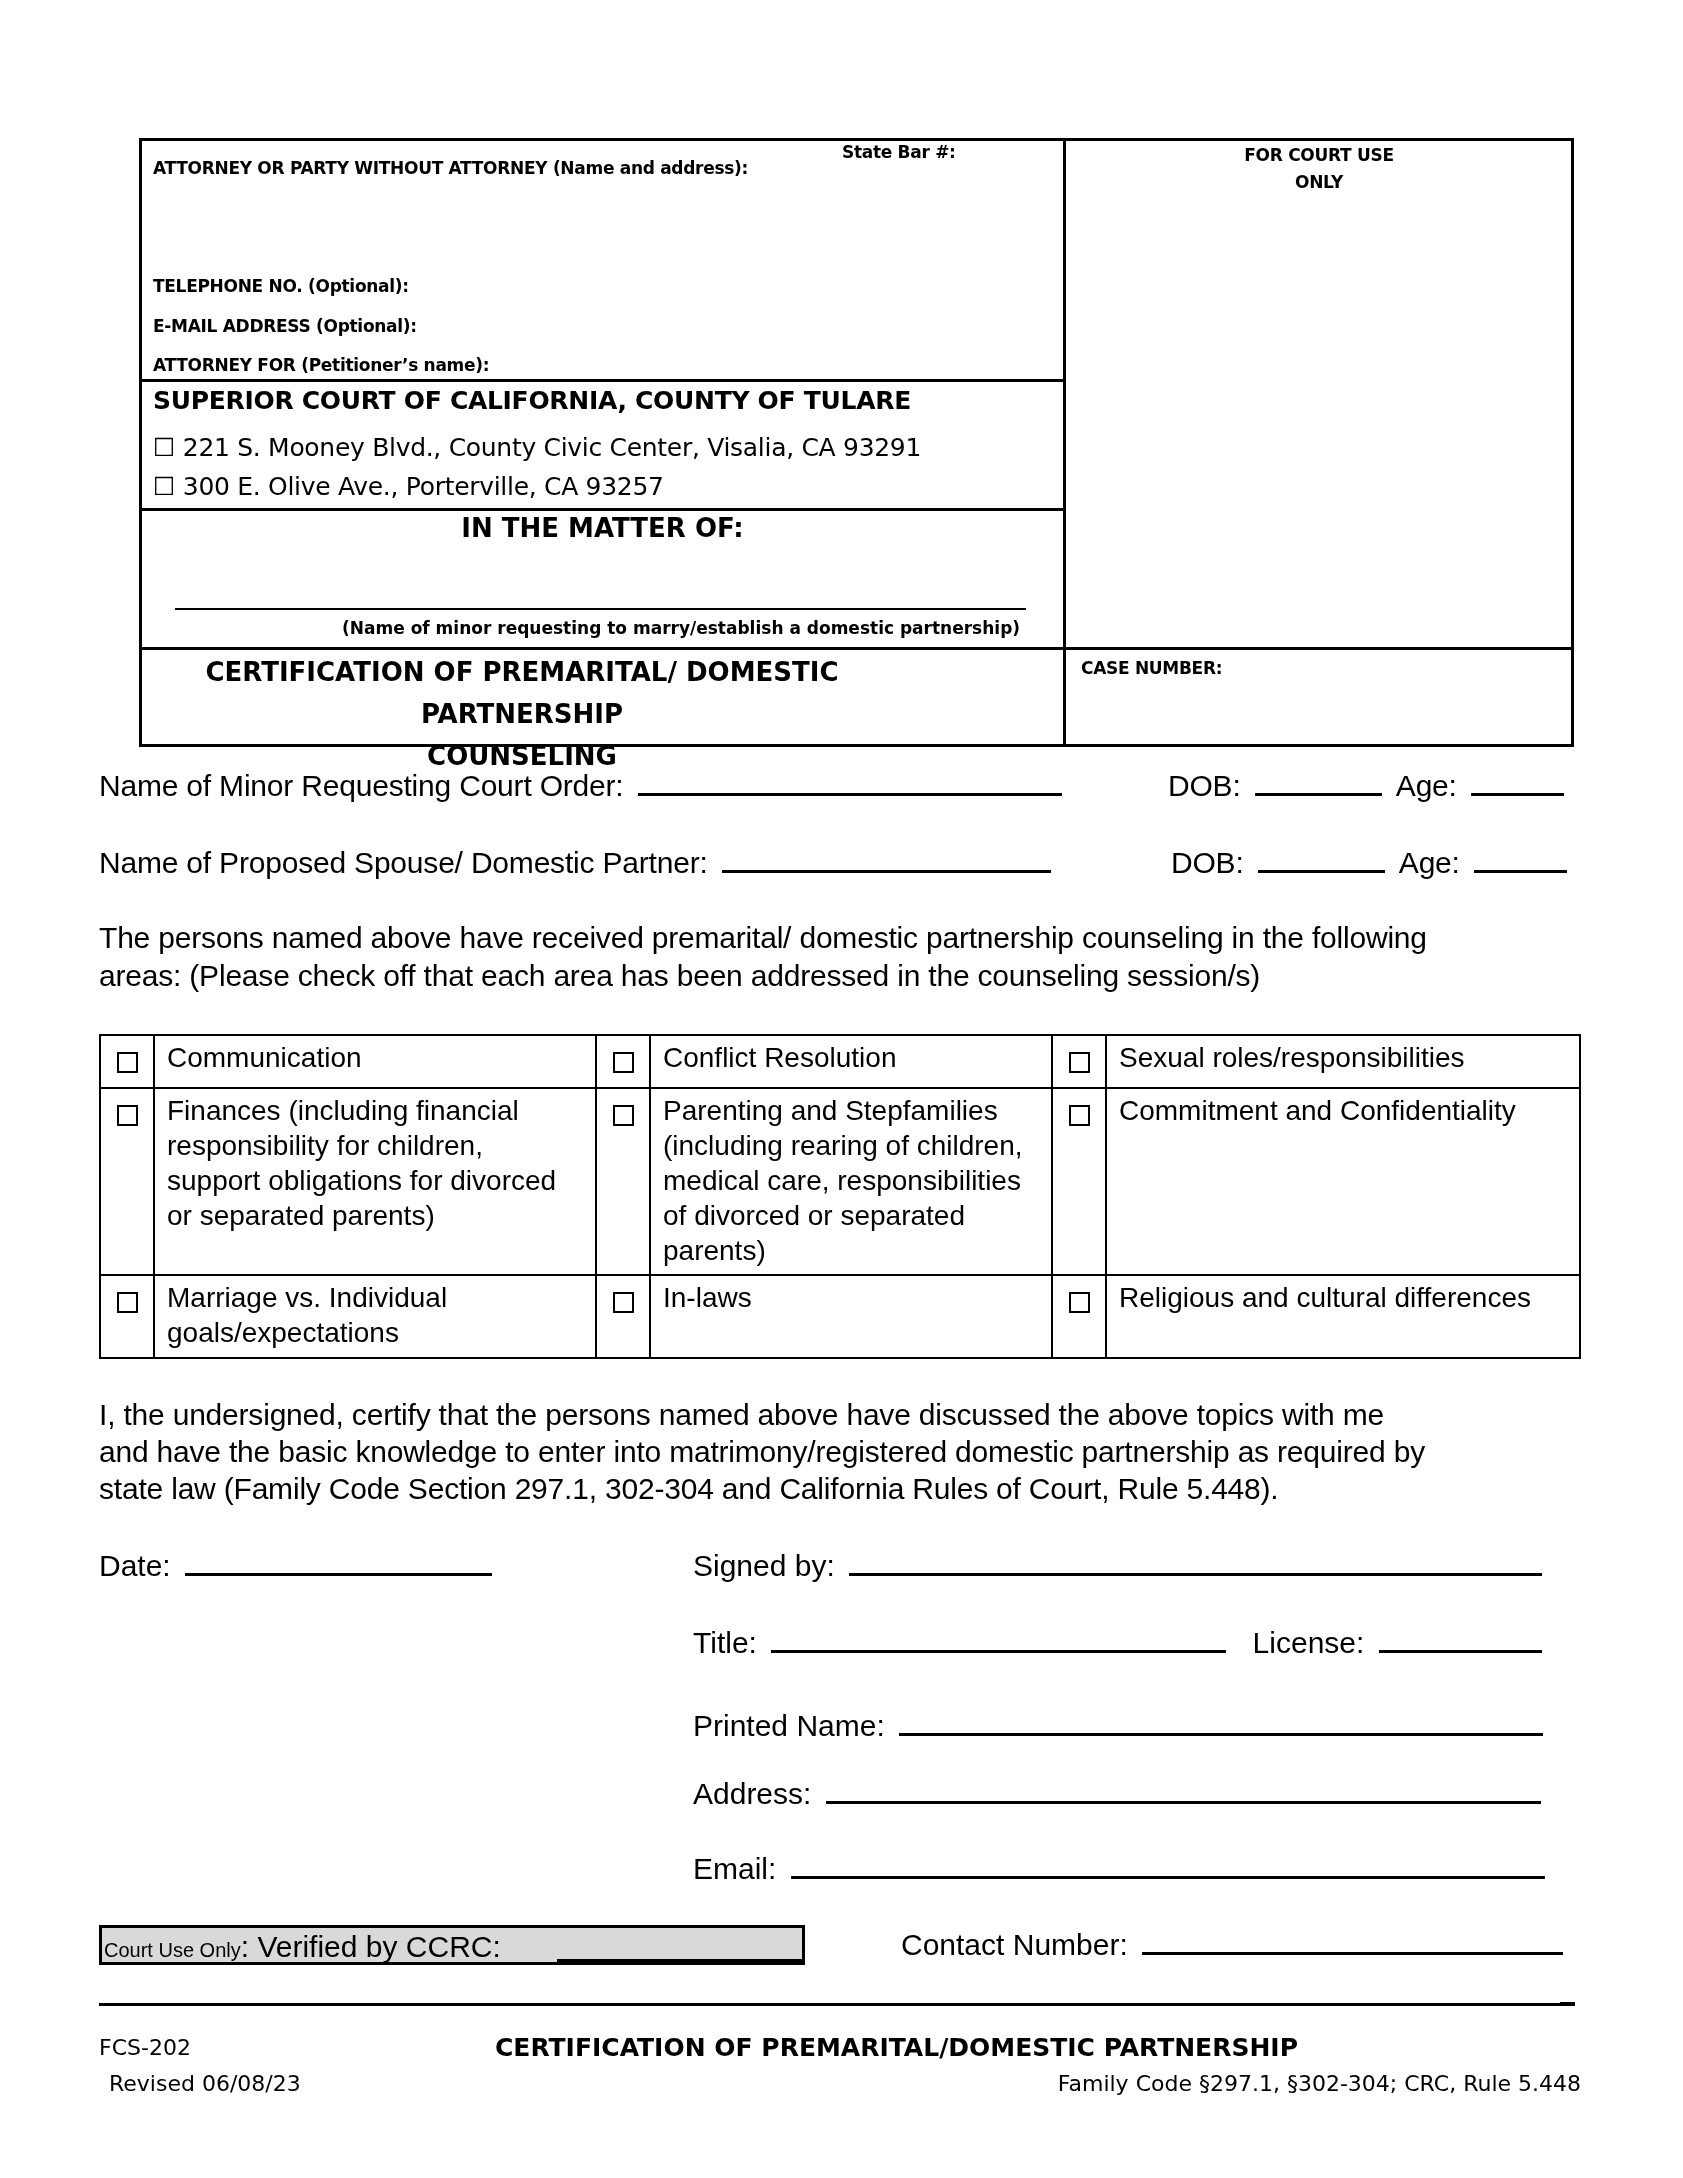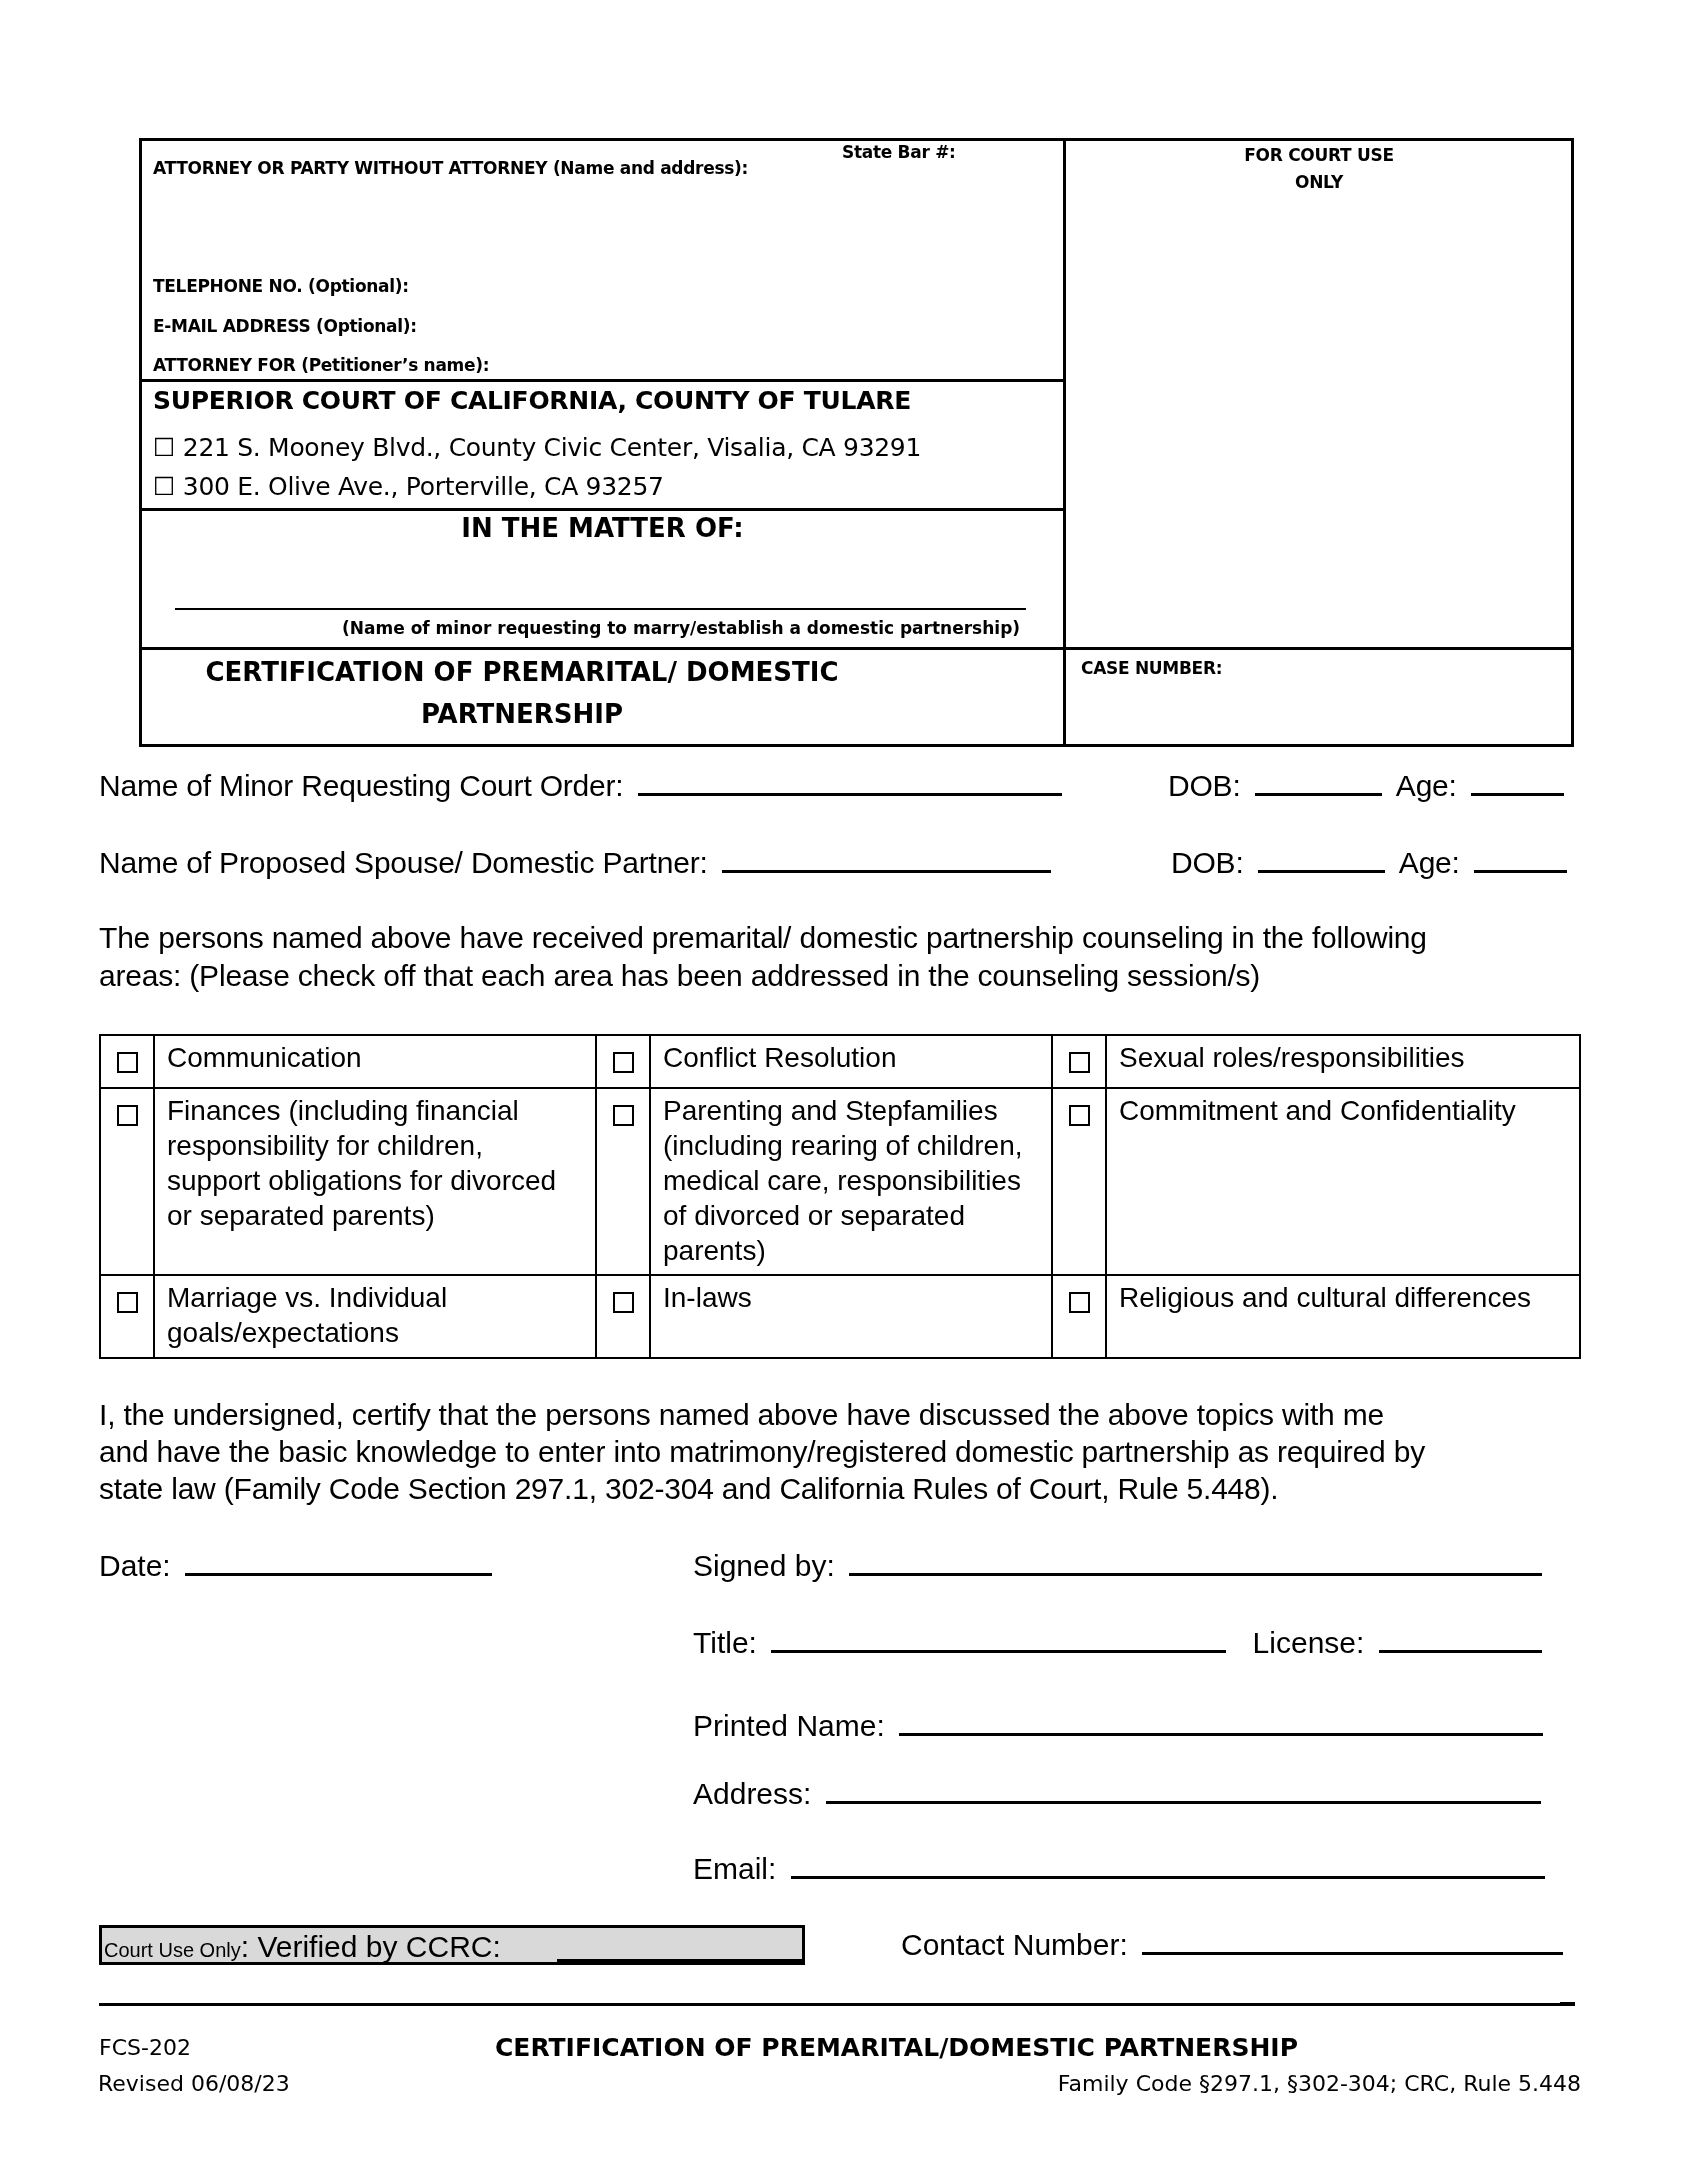--- a/index.html
+++ b/index.html
@@ -67,20 +67,21 @@
   <span>☐</span>
   <span>300 E. Olive Ave., Porterville, CA 93257</span>
 </div>
 
 <div class="abs cal matter" style="left:139px; top:513px; width:927px; text-align:center;">IN THE MATTER OF:</div>
 <div class="abs" style="left:175px; top:606px; width:851px; border-bottom:2px solid #000; height:2px;"></div>
 <div class="abs cal caption" style="left:342px; top:618px;">(Name of minor requesting to marry/establish a domestic partnership)</div>
 
 <div class="abs cal title" style="left:139px; top:651px; width:766px;">
   <div>CERTIFICATION OF PREMARITAL/ DOMESTIC PARTNERSHIP</div>
+  <div>COUNSELING</div>
 </div>
 <div class="abs cal lbl-sm" style="left:1081px; top:658px;">CASE NUMBER:</div>
 <div class="abs" style="left:1079px; top:683px; width:485px; height:54px;"></div>
 
 <div class="abs body-txt condensed" style="left:99px; top:767px;">
   <span>Name of Minor Requesting Court Order:</span>
   <span class="uline" style="width:424px; margin-left:6px;"></span>
 </div>
 <div class="abs body-txt condensed" style="left:1168px; top:767px;">
   <span>DOB:</span>
@@ -176,16 +177,16 @@
 
 <div class="abs sig condensed" style="left:901px; top:1926px;">
   <span>Contact Number:</span>
   <span class="uline" style="width:421px; margin-left:6px;"></span>
 </div>
 
 <div class="abs footer-line"></div>
 <div class="abs" style="left:1560px; top:2002px; width:15px; height:4px; background:#000;"></div>
 
 <div class="abs cal foot-sm" style="left:99px; top:2035px;">FCS-202</div>
-<div class="abs cal foot-sm" style="left:98px; top:2071px;">Revised 06/08/23</div>
+<div class="abs cal foot-sm" style="left:109px; top:2071px;">Revised 06/08/23</div>
 <div class="abs cal foot-title" style="left:495px; top:2033px;">CERTIFICATION OF PREMARITAL/DOMESTIC PARTNERSHIP</div>
 <div class="abs cal foot-sm" style="right:102px; top:2071px;">Family Code §297.1, §302-304; CRC, Rule 5.448</div>
 
 
 </body></html>

